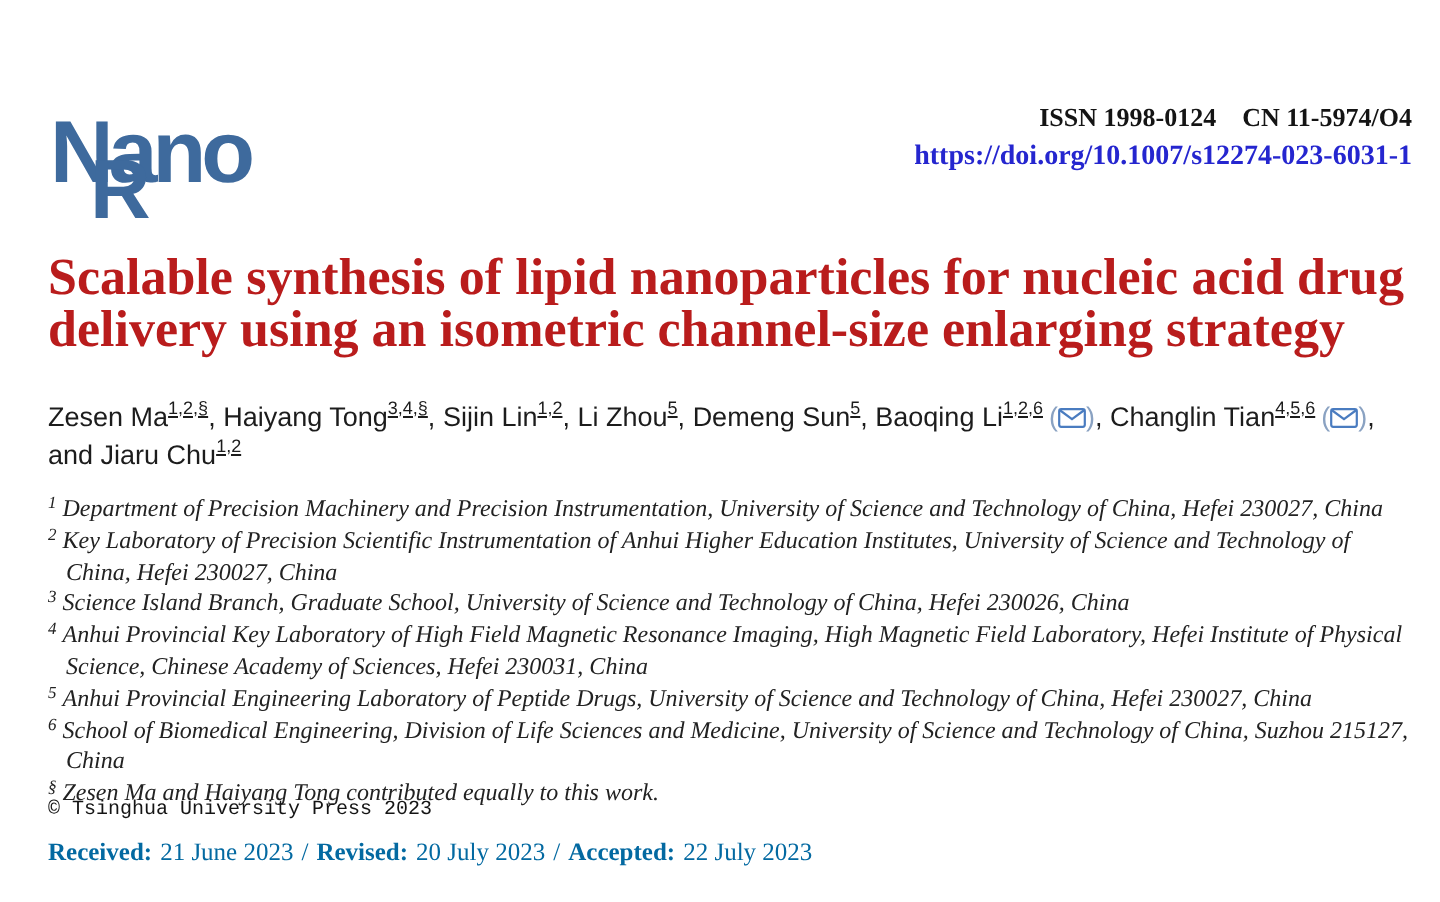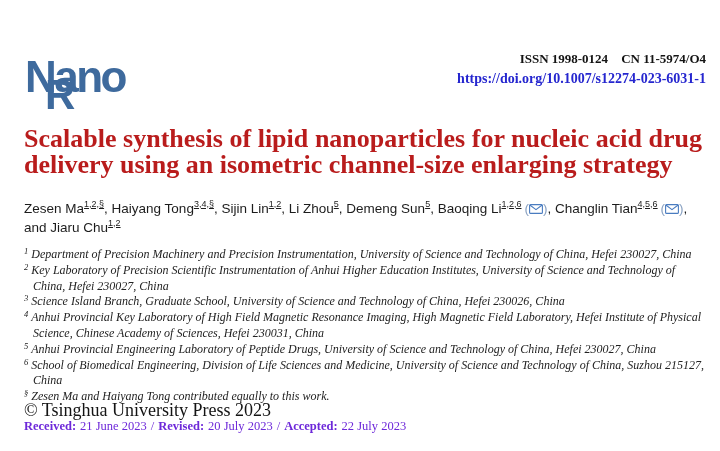--- a/index.html
+++ b/index.html
@@ -60,22 +60,22 @@
   .affs{
     position:absolute;left:24px;top:247px;width:684px;
     font-style:italic;font-size:12px;line-height:15.8px;color:#222222;
   }
   .aff{padding-left:9px;text-indent:-9px;}
   .aff .marker{
     font-size:8.5px;line-height:0;position:relative;top:-4px;margin-right:3px;
   }
 
   
-  .copyright{position:absolute;left:24px;top:400px;font-size:18px;color:#141414;}
-  .dates{position:absolute;left:24px;top:419px;font-size:12.5px;color:#6d28d9;}
+  .copyright{position:absolute;left:24px;top:400px;font-size:10px;color:#141414;font-family:Liberation Mono, monospace;}
+  .dates{position:absolute;left:24px;top:419px;font-size:12.5px;color:#0369a1;}
   .dates .b{font-weight:700;}
   .dates .val{margin-left:4px;}
   .dates .sep{margin:0 4px;}
 </style>
 </head>
 <body>
 
 <div class="page">
 
   <div class="logo">

